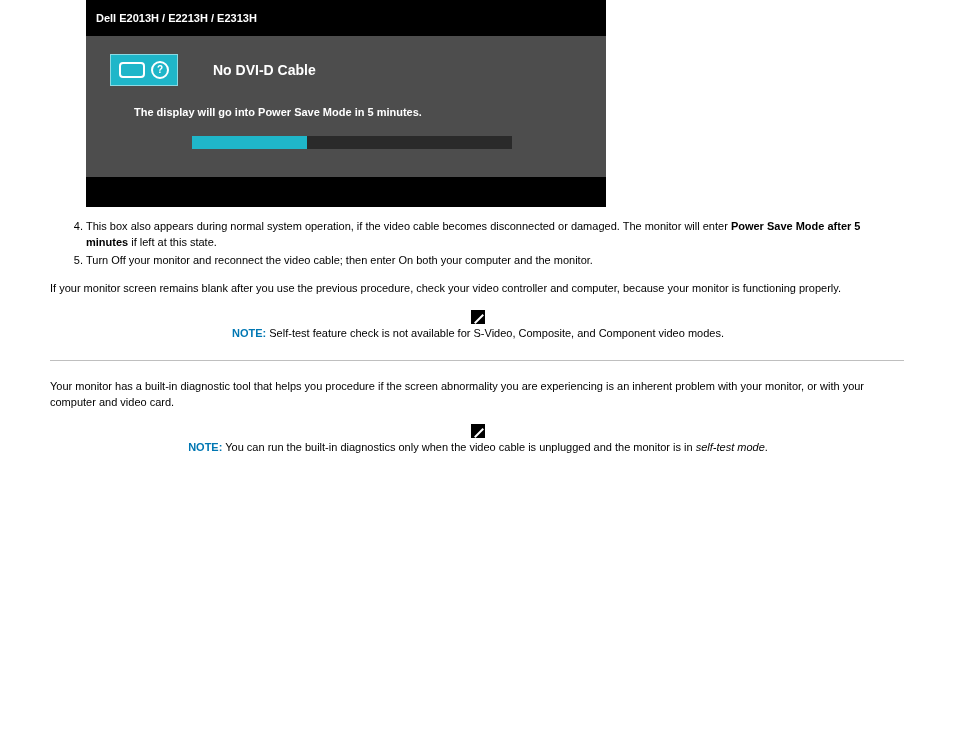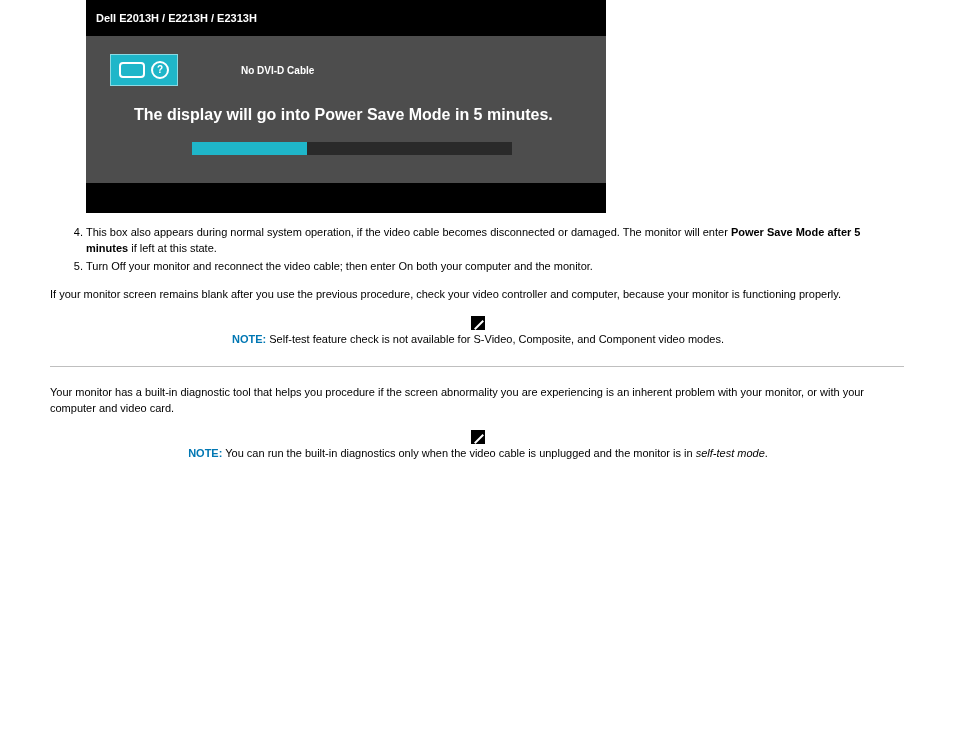--- a/index.html
+++ b/index.html
@@ -59,28 +59,28 @@
     border: 2px solid #fff;
     border-radius: 50%;
     align-items: center;
     justify-content: center;
     color: #fff;
     font-weight: bold;
     font-size: 10px;
     line-height: 1;
   }
   .no-cable-text {
-    margin-left: 28px;
-    font-weight: bold;
-    font-size: 10px;
+    margin-left: 0;
+    font-weight: bold;
+    font-size: 14px;
     padding-left: 35px;
   }
   .psave-text {
     font-weight: bold;
-    font-size: 16px;
+    font-size: 11px;
     margin: 0 0 18px 24px;
   }
   .progress-track {
     background: #2a2a2a;
     width: 320px;
     height: 13px;
     margin: 0 0 0 82px;
   }
   .progress-fill {
     background: #1fb6c9;

